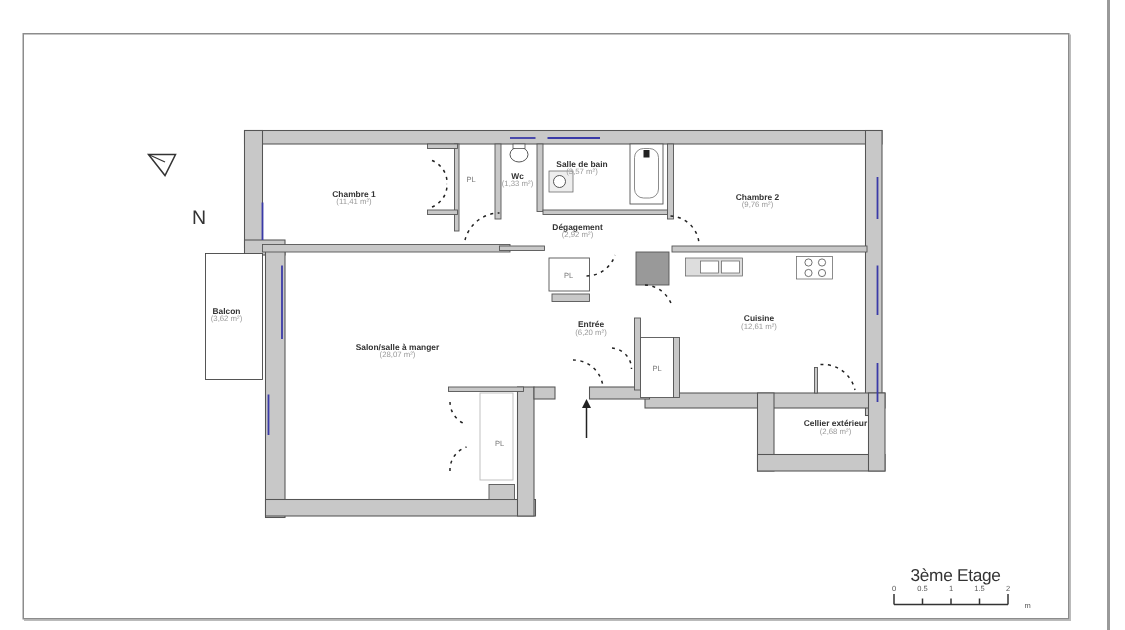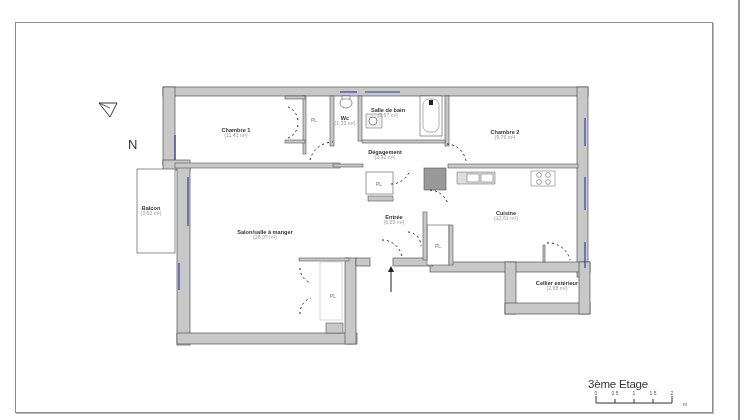--- a/index.html
+++ b/index.html
@@ -5,21 +5,21 @@
   html, body { margin:0; padding:0; background:#ffffff; }
   body { width:750px; height:420px; position:relative; overflow:hidden; font-family:"Liberation Sans", sans-serif; }
   .frame { position:absolute; left:15px; top:22px; width:696px; height:389px; border:1px solid #8c8c8c; box-shadow:1px 1px 0 #bbb; background:#fff; }
   .rside { position:absolute; left:738px; top:0; width:2px; height:420px; background:#9a9a9a; }
   svg.plan { position:absolute; left:0; top:0; }
   .lbl { position:absolute; text-align:center; transform:translate(-50%,0); white-space:nowrap; line-height:1.15; }
   .lbl .n { font-size:5.6px; font-weight:bold; color:#333; display:block; }
   .lbl .a { font-size:5.2px; color:#9a9a9a; display:block; }
   .pl { position:absolute; font-size:5px; color:#777; transform:translate(-50%,-50%); }
   .north { position:absolute; left:128px; top:137px; font-size:13px; color:#333; }
-  .scale-title { position:absolute; left:588px; top:378px; font-size:11.5px; color:#333; letter-spacing:-0.2px; }
+  .scale-title { position:absolute; left:607px; top:378px; font-size:11.5px; color:#333; letter-spacing:-0.2px; }
   .tick { position:absolute; font-size:5px; color:#555; transform:translateX(-50%); top:390px; }
   .unit { position:absolute; left:683px; top:401px; font-size:5px; color:#555; }
 </style>
 </head>
 <body>
 
 <div class="frame"></div>
 <div class="rside"></div>
 
 <svg class="plan" width="750" height="420" viewBox="0 0 750 420">

